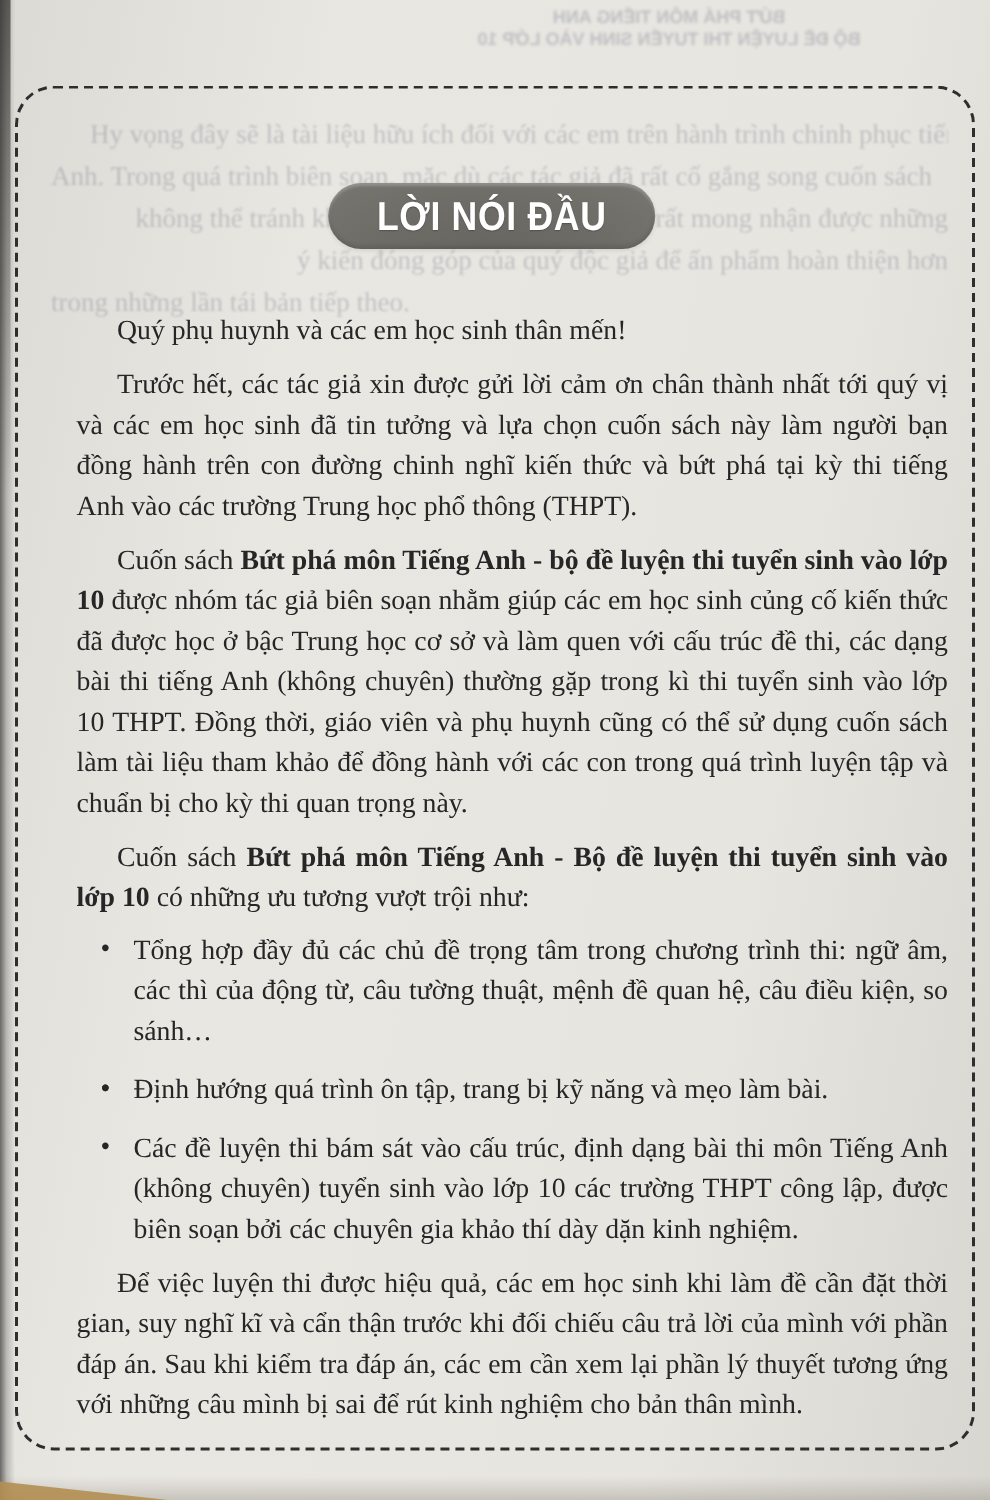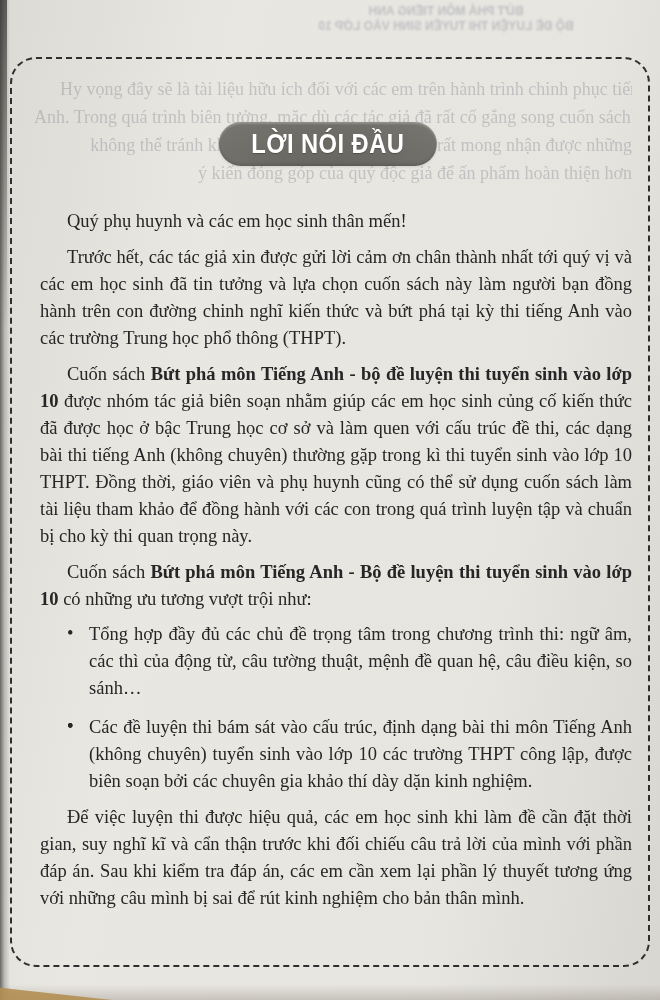--- a/index.html
+++ b/index.html
@@ -62,21 +62,21 @@
     font-weight: 700; font-size: 27px; letter-spacing: .5px;
     transform: scaleX(.88); white-space: nowrap;
     text-shadow: 0 1px 1px rgba(0,0,0,.25);
   }
   
   .content {
     position: absolute; left: 23px; right: 16px; top: 149px;
     color: #262626; font-size: 18.5px; line-height: 27px;
     z-index: 2;
   }
-  .content p { margin: 0 0 9px 5px; text-align: justify; text-indent: 27px; }
+  .content p { margin: 0 0 9px 16px; text-align: justify; text-indent: 27px; }
   .content p.no-space { margin-bottom: 8px; }
   .content b { font-weight: 700; }
   .content ul { list-style: none; margin: 3px 0 9px 0; padding: 0 0 0 28px; }
   .content li {
     position: relative; padding-left: 26px; margin-bottom: 12px;
     text-align: justify;
   }
   .content li:last-child { margin-bottom: 0; }
   .bullet-dot { position: absolute; left: 4px; top: -1px; }
   
@@ -100,43 +100,44 @@
 
   <div class="ghost-top">
     <div>BỨT PHÁ MÔN TIẾNG ANH</div>
     <div>BỘ ĐỀ LUYỆN THI TUYỂN SINH VÀO LỚP 10</div>
   </div>
 
   <div class="sheet">
 
     <div class="ghost-body">
       <div class="gline first">Hy vọng đây sẽ là tài liệu hữu ích đối với các em trên hành trình chinh phục tiếng</div>
-      <div class="gline">Anh. Trong quá trình biên tưởng, mặc dù các tác giả đã rất cố gắng song cuốn sách</div>
+      <div class="gline">Anh. Trong quá trình biên soạn, mặc dù các tác giả đã rất cố gắng song cuốn sách</div>
       <div class="gline right">không thể tránh khỏi những thiếu sót, chúng tôi rất mong nhận được những</div>
       <div class="gline right">ý kiến đóng góp của quý độc giả để ấn phẩm hoàn thiện hơn</div>
+      <div class="gline">trong những lần tái bản tiếp theo.</div>
     </div>
 
     <div class="banner">
       <span class="banner-label">LỜI NÓI ĐẦU</span>
     </div>
 
     <div class="content">
 
       <p>Quý phụ huynh và các em học sinh thân mến!</p>
 
       <p>Trước hết, các tác giả xin được gửi lời cảm ơn chân thành nhất tới quý vị và các em học sinh đã tin tưởng và lựa chọn cuốn sách này làm người bạn đồng hành trên con đường chinh nghĩ kiến thức và bứt phá tại kỳ thi tiếng Anh vào các trường Trung học phổ thông (THPT).</p>
 
       <p><span>Cuốn sách </span><b>Bứt phá môn Tiếng Anh - bộ đề luyện thi tuyển sinh vào lớp 10</b><span> được nhóm tác giả biên soạn nhằm giúp các em học sinh củng cố kiến thức đã được học ở bậc Trung học cơ sở và làm quen với cấu trúc đề thi, các dạng bài thi tiếng Anh (không chuyên) thường gặp trong kì thi tuyển sinh vào lớp 10 THPT. Đồng thời, giáo viên và phụ huynh cũng có thể sử dụng cuốn sách làm tài liệu tham khảo để đồng hành với các con trong quá trình luyện tập và chuẩn bị cho kỳ thi quan trọng này.</span></p>
 
       <p class="no-space"><span>Cuốn sách </span><b>Bứt phá môn Tiếng Anh - Bộ đề luyện thi tuyển sinh vào lớp 10</b><span> có những ưu tương vượt trội như:</span></p>
 
       <ul>
         <li><span class="bullet-dot">•</span><span>Tổng hợp đầy đủ các chủ đề trọng tâm trong chương trình thi: ngữ âm, các thì của động từ, câu tường thuật, mệnh đề quan hệ, câu điều kiện, so sánh…</span></li>
         <li><span class="bullet-dot">•</span></li>
-        <li><span class="bullet-dot">•</span></li>
+        <li><span class="bullet-dot">•</span><span>Định hướng quá trình ôn tập, trang bị kỹ năng và mẹo làm bài.</span></li>
         <li><span class="bullet-dot">•</span><span>Các đề luyện thi bám sát vào cấu trúc, định dạng bài thi môn Tiếng Anh (không chuyên) tuyển sinh vào lớp 10 các trường THPT công lập, được biên soạn bởi các chuyên gia khảo thí dày dặn kinh nghiệm.</span></li>
       </ul>
 
       <p>Để việc luyện thi được hiệu quả, các em học sinh khi làm đề cần đặt thời gian, suy nghĩ kĩ và cẩn thận trước khi đối chiếu câu trả lời của mình với phần đáp án. Sau khi kiểm tra đáp án, các em cần xem lại phần lý thuyết tương ứng với những câu mình bị sai để rút kinh nghiệm cho bản thân mình.</p>
 
     </div>
   </div>
 
   <div class="bottom-shade"></div>
   <div class="corner-tan"></div>

